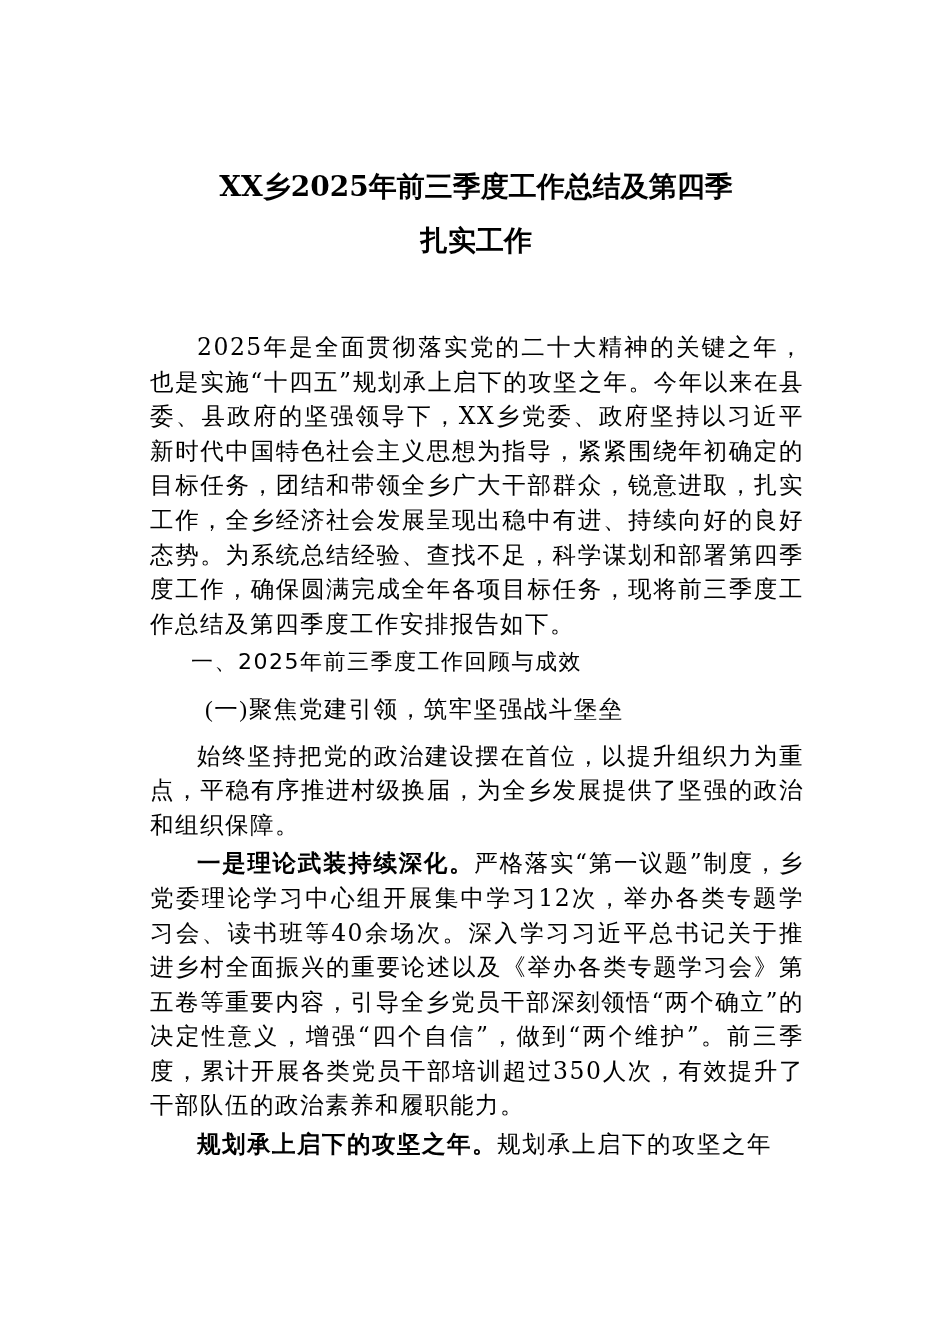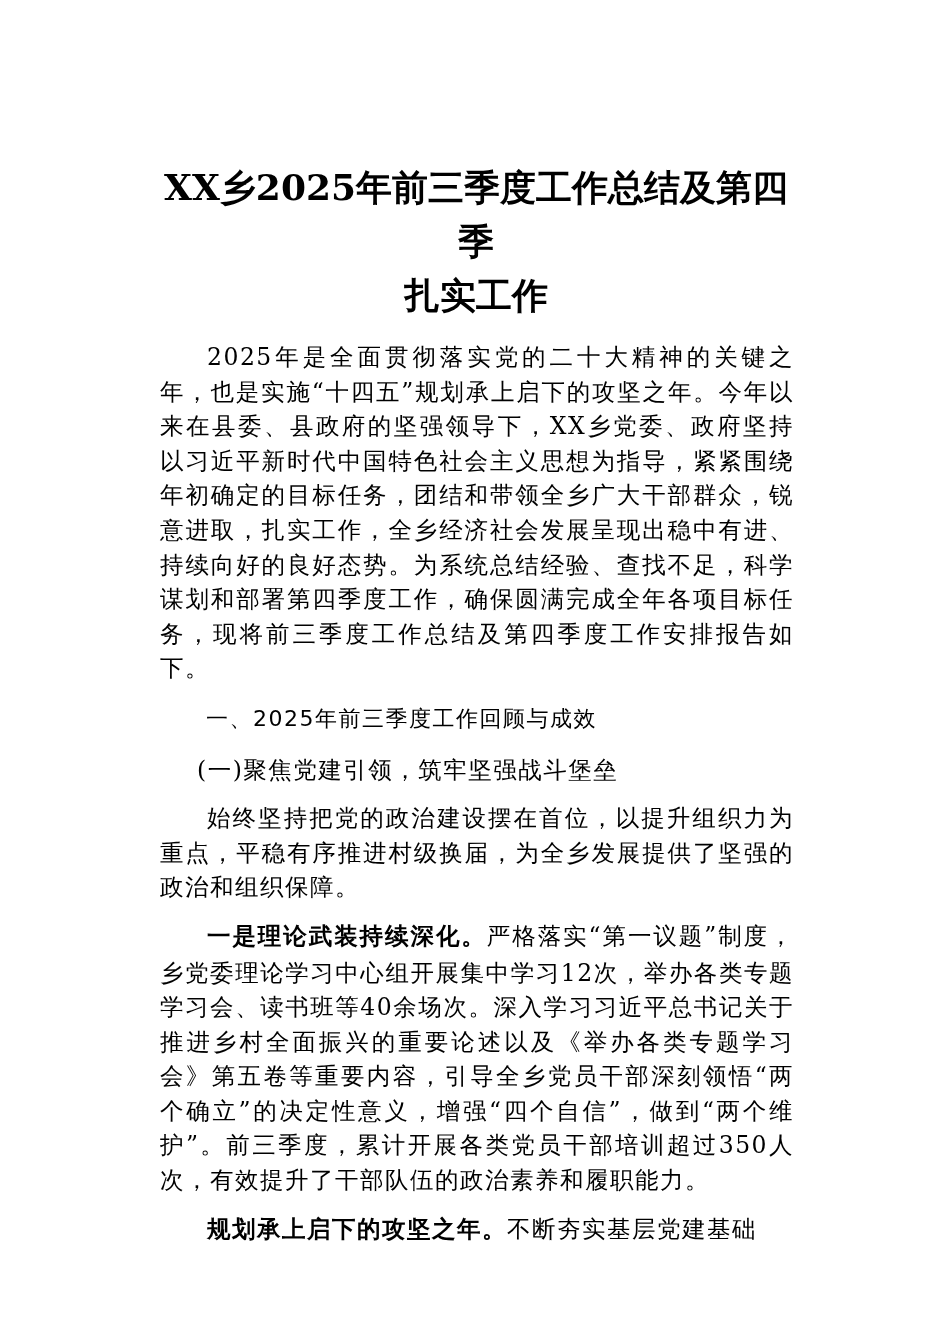--- a/index.html
+++ b/index.html
@@ -4,45 +4,45 @@
   <style>
     html, body { margin: 0; padding: 0; background: #ffffff; }
     body { width: 950px; height: 1344px; overflow: hidden; position: relative; }
     .page {
       position: absolute; left: 0; top: 0; width: 950px; height: 1344px;
       background: #ffffff; color: #000000;
       font-family: "DejaVu Serif", "Liberation Serif", serif;
     }
     .title {
       position: absolute; left: 146px; width: 660px; top: 160px;
-      text-align: center; font-size: 36px; font-weight: bold;
+      text-align: center; font-size: 28px; font-weight: bold;
       line-height: 54px; letter-spacing: 0px;
     }
     .title .line { display: block; }
     .body {
       position: absolute; left: 146px; top: 326px; width: 662px;
       font-size: 23.5px; line-height: 34.6px;
       text-align: justify; text-justify: inter-character;
       letter-spacing: 1.5px;
     }
-    .p { margin: 14px; text-indent: 2em; }
-    .h1 { margin: 16px; text-indent: 2em; font-family: "DejaVu Sans", "Liberation Sans", sans-serif; font-size: 22px; }
-    .h2 { margin: 4px; text-indent: 2em; }
-    .b { font-weight: bold; font-family: Liberation Mono, monospace; }
+    .p { margin: 4px; text-indent: 2em; }
+    .h1 { margin: 1px; text-indent: 2em; font-family: "DejaVu Sans", "Liberation Sans", sans-serif; font-size: 22px; }
+    .h2 { margin: 12px; text-indent: 2em; font-family: Liberation Serif, serif; }
+    .b { font-weight: bold; font-family: Liberation Serif, serif; }
   </style>
 </head>
 <body>
 
 <div class="page">
   <div class="title">
     <span class="line">XX乡2025年前三季度工作总结及第四季</span>
     <span class="line">扎实工作</span>
   </div>
 
   <div class="body">
     <p class="p">2025年是全面贯彻落实党的二十大精神的关键之年，也是实施“十四五”规划承上启下的攻坚之年。今年以来在县委、县政府的坚强领导下，XX乡党委、政府坚持以习近平新时代中国特色社会主义思想为指导，紧紧围绕年初确定的目标任务，团结和带领全乡广大干部群众，锐意进取，扎实工作，全乡经济社会发展呈现出稳中有进、持续向好的良好态势。为系统总结经验、查找不足，科学谋划和部署第四季度工作，确保圆满完成全年各项目标任务，现将前三季度工作总结及第四季度工作安排报告如下。</p>
     <p class="h1">一、2025年前三季度工作回顾与成效</p>
     <p class="h2">(一)聚焦党建引领，筑牢坚强战斗堡垒</p>
     <p class="p">始终坚持把党的政治建设摆在首位，以提升组织力为重点，平稳有序推进村级换届，为全乡发展提供了坚强的政治和组织保障。</p>
     <p class="p"><span class="b">一是理论武装持续深化。</span><span>严格落实“第一议题”制度，乡党委理论学习中心组开展集中学习12次，举办各类专题学习会、读书班等40余场次。深入学习习近平总书记关于推进乡村全面振兴的重要论述以及《举办各类专题学习会》第五卷等重要内容，引导全乡党员干部深刻领悟“两个确立”的决定性意义，增强“四个自信”，做到“两个维护”。前三季度，累计开展各类党员干部培训超过350人次，有效提升了干部队伍的政治素养和履职能力。</span></p>
-    <p class="p"><span class="b">规划承上启下的攻坚之年。</span><span>不断夯实基层党建基础</span></p>
+    <p class="p"><span class="b">规划承上启下的攻坚之年。</span><span>规划承上启下的攻坚之年</span></p>
   </div>
 </div>
 
 </body></html>

